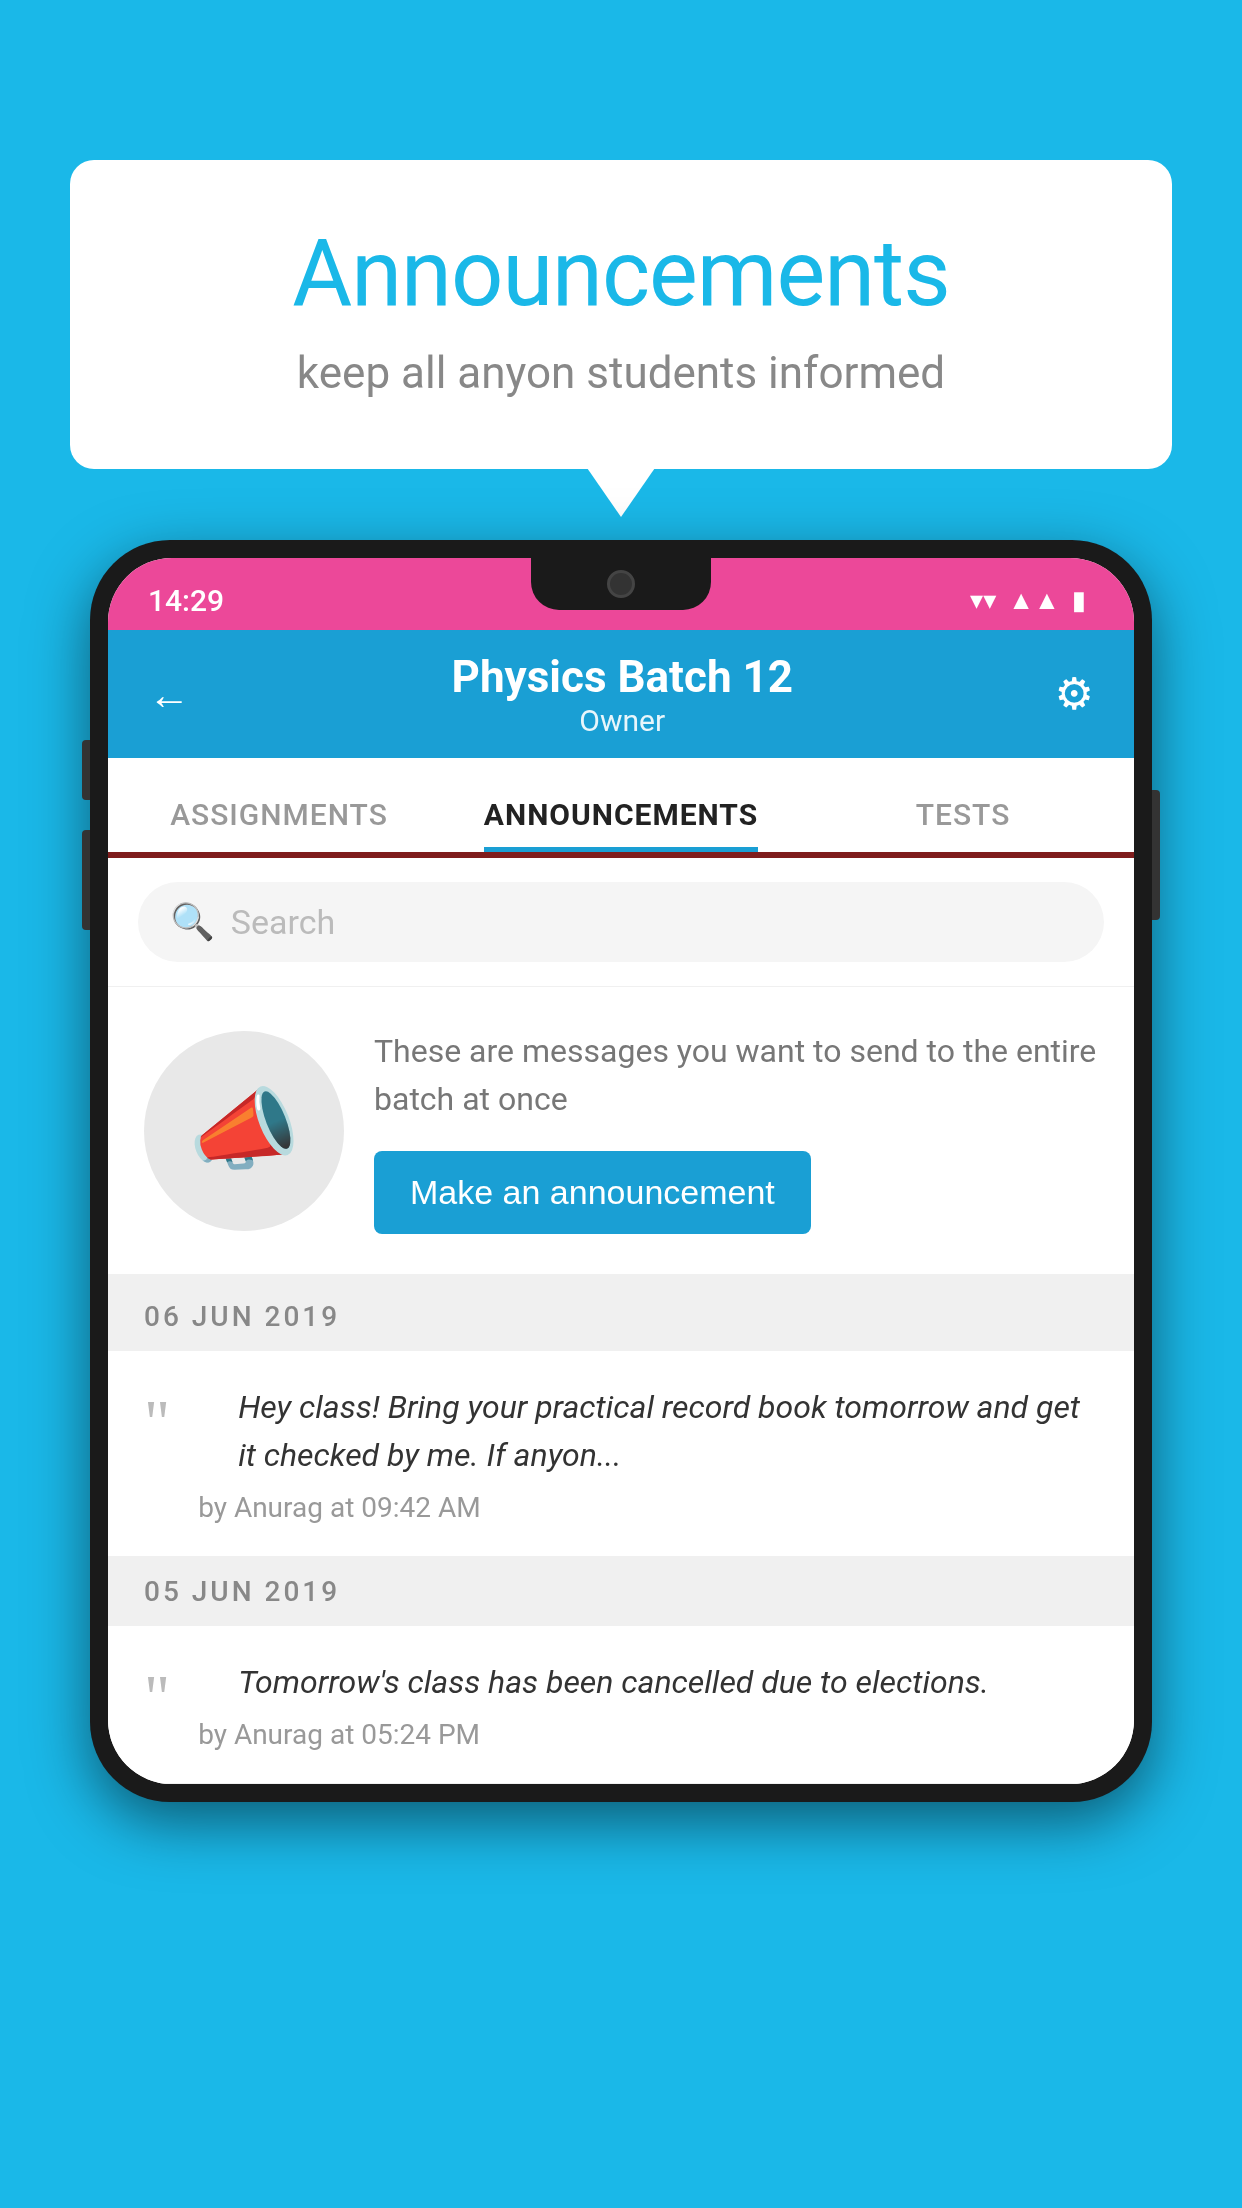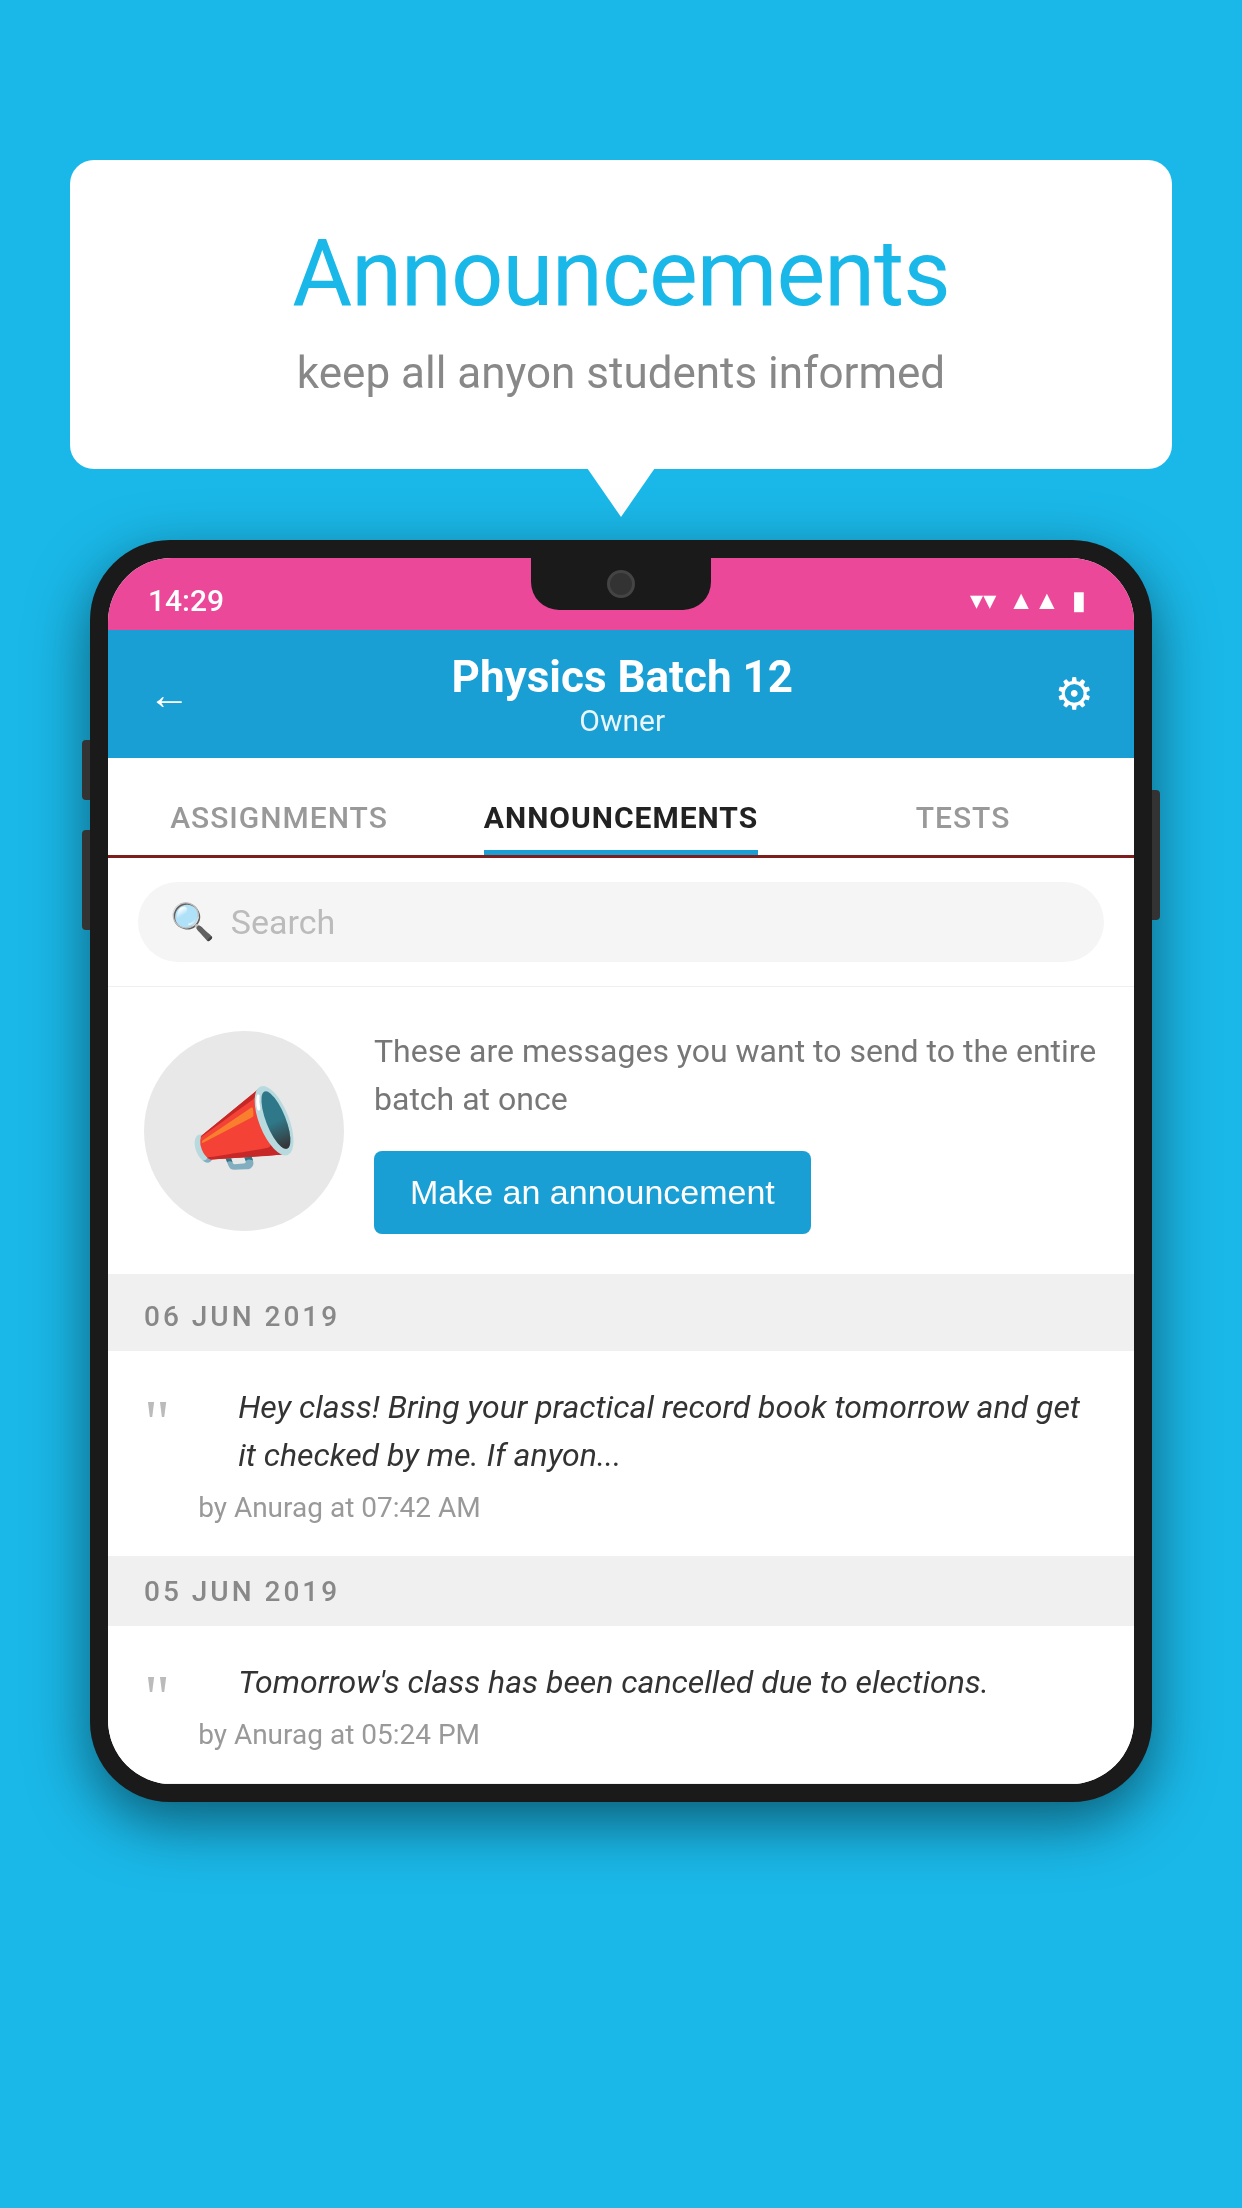--- a/index.html
+++ b/index.html
@@ -160,21 +160,21 @@
 
     .header-gear {
       color: white;
       font-size: 44px;
     }
 
     
     .tabs-bar {
       background: white;
       display: flex;
-      border-bottom: 3px solid #7f1d1d;
+      border-bottom: 6px solid #7f1d1d;
       height: 100px;
       align-items: flex-end;
     }
 
     .tab-item {
       flex: 1;
       text-align: center;
       padding-bottom: 20px;
       font-size: 30px;
       font-weight: 500;
@@ -414,21 +414,21 @@
           <button class="make-announcement-btn">Make an announcement</button>
         </div>
       </div>
 
       <div class="date-separator">06  JUN  2019</div>
 
       <div class="announcement-item">
         <div class="quote-icon">"</div>
         <div class="announcement-content">
           <div class="announcement-text">Hey class! Bring your practical record book tomorrow and get it checked by me. If anyon...</div>
-          <div class="announcement-meta">by Anurag at 07:42 AM</div>
+          <div class="announcement-meta">by Anurag at 09:42 AM</div>
         </div>
       </div>
 
       <div class="date-separator">05  JUN  2019</div>
 
       <div class="announcement-item">
         <div class="quote-icon">"</div>
         <div class="announcement-content">
           <div class="announcement-text">Tomorrow's class has been cancelled due to elections.</div>
           <div class="announcement-meta">by Anurag at 05:24 PM</div>

